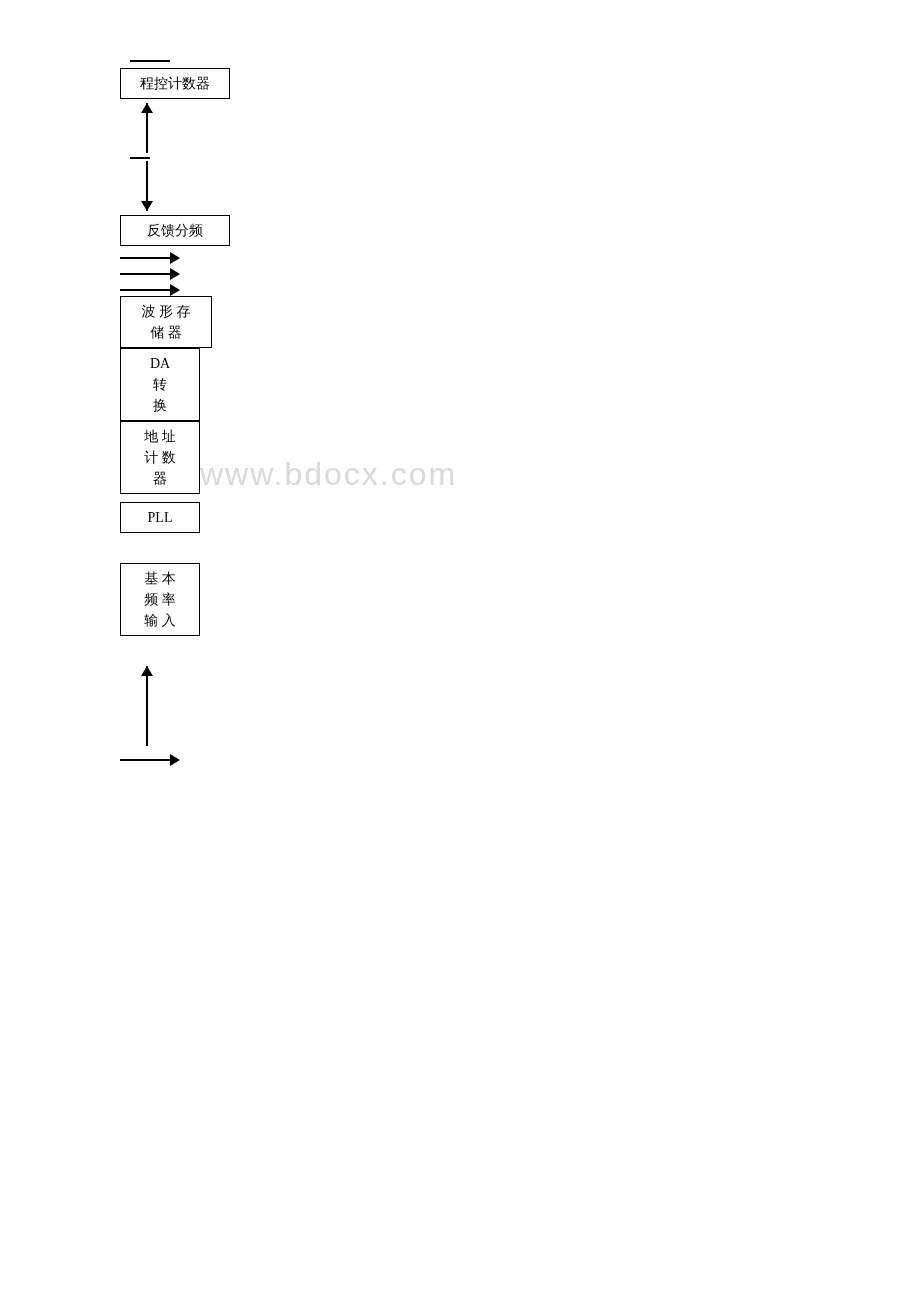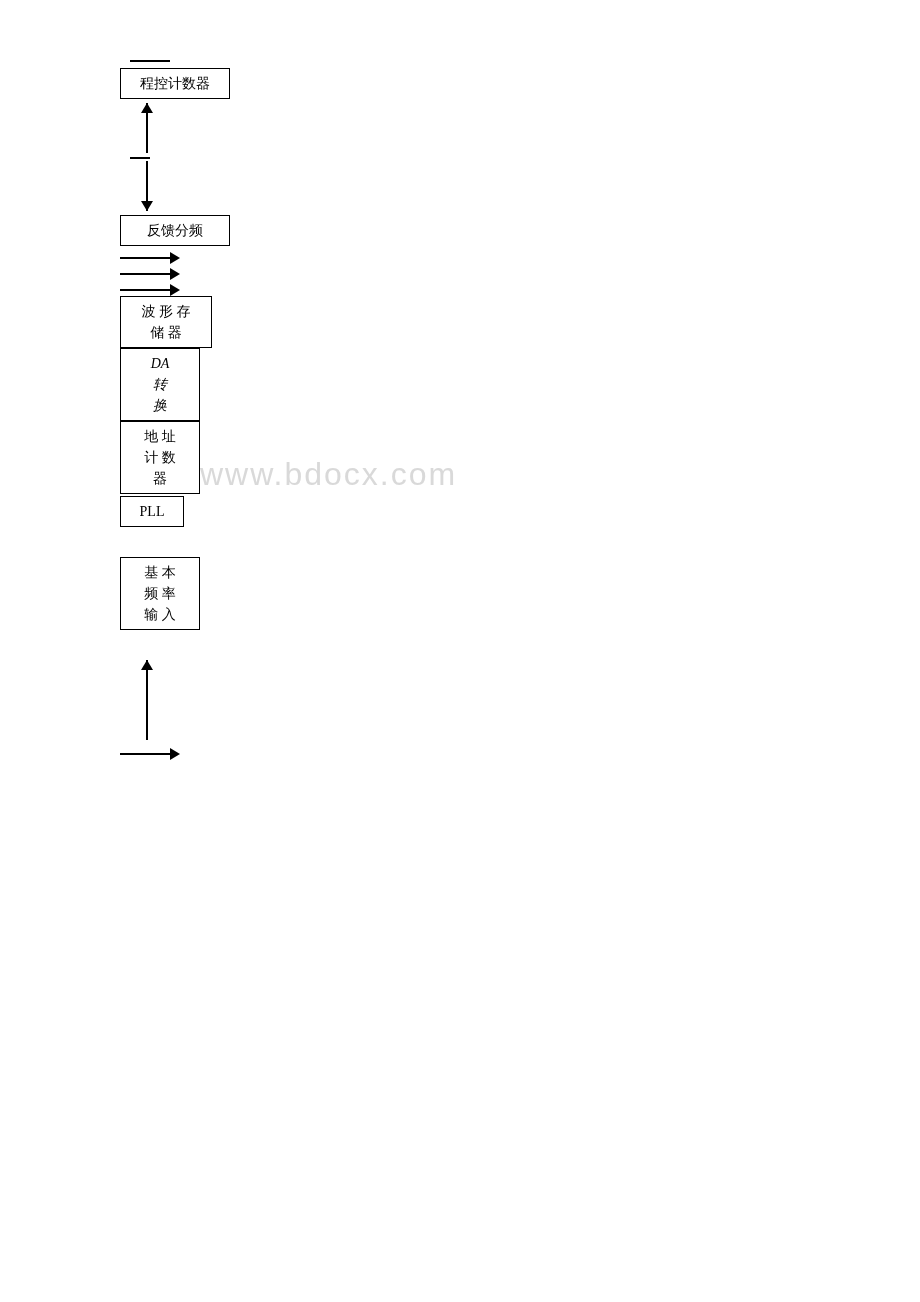--- a/index.html
+++ b/index.html
@@ -115,37 +115,37 @@
   </div>
 
   <div style="margin-bottom:0;">
     <div class="block" style="width:92px; padding:4px 6px;">
       <div>波 形 存</div>
       <div>储 器</div>
     </div>
   </div>
 
   <div style="margin-bottom:0;">
-    <div class="block" style="width:80px; padding:4px 6px;font-style:italic;">
+    <div class="block" style="width:80px; padding:4px 6px;">
       <div>DA</div>
       <div>转</div>
       <div>换</div>
     </div>
   </div>
 
-  <div style="margin-bottom:2px;">
+  <div style="margin-bottom:8px;">
     <div class="block" style="width:80px; padding:4px 6px;">
       <div>地 址</div>
       <div>计 数</div>
       <div>器</div>
     </div>
   </div>
 
   <div style="margin-bottom:0;">
-    <div class="block" style="width:64px; padding:4px 6px;">PLL</div>
+    <div class="block" style="width:80px; padding:4px 6px;">PLL</div>
   </div>
 
   <div style="height:30px;"></div>
 
   <div style="margin-bottom:0;">
     <div class="block" style="width:80px; padding:4px 8px;">
       <div>基 本</div>
       <div>频 率</div>
       <div>输 入</div>
     </div>

